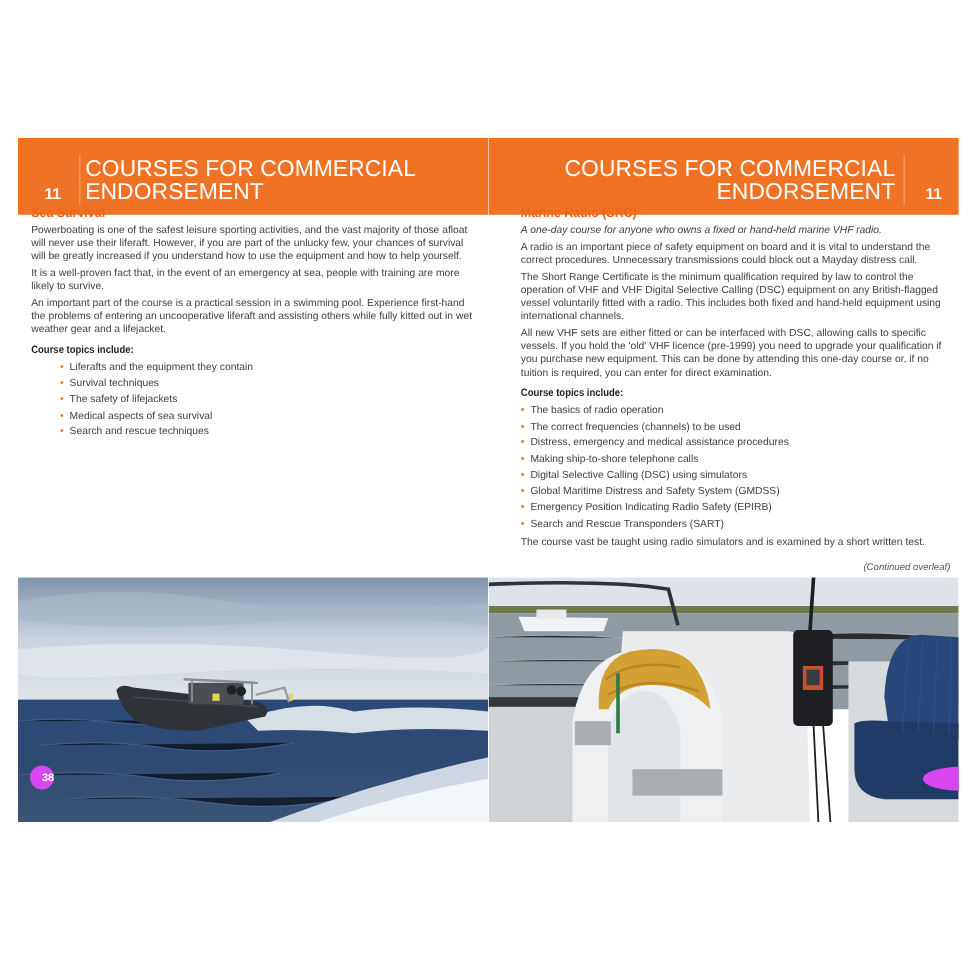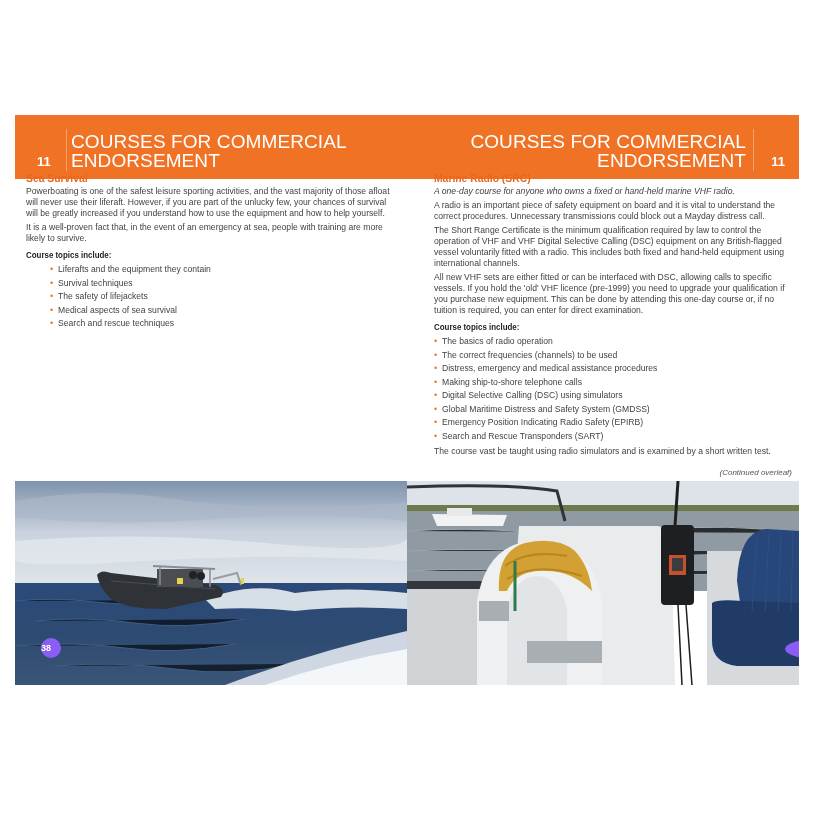--- a/index.html
+++ b/index.html
@@ -33,42 +33,43 @@
   .topics-h { font-weight:bold; color:#1e1e1e; font-size:9px; margin:6px 0 2px 0;
               transform:scaleX(0.88); transform-origin:left; }
   ul { list-style:none; margin:0; padding:0; }
   .left ul { padding-left:24px; }
   li { position:relative; padding-left:8px; line-height:13.5px; }
   li .dot { position:absolute; left:0; top:0; color:#f07225; font-size:9px; }
   .cont { text-align:right; font-style:italic; font-size:8px; margin-top:10px; color:#555; }
 
   
   .photo { position:absolute; top:366px; width:392px; height:204px; overflow:hidden; }
-  .pagenum { position:absolute; width:20px; height:20px; border-radius:50%; background:#8b5cf6;
-             color:#fff; font-size:9px; font-weight:bold; text-align:left; line-height:20px;margin-left:16px; }
+  .pagenum { position:absolute; width:20px; height:20px; border-radius:50%; background:#d946ef;
+             color:#fff; font-size:9px; font-weight:bold; text-align:right; line-height:20px; }
 </style>
 </head>
 <body>
 
 <div class="spread">
 
   <div class="page left">
     <div class="band">
       <span class="num">11</span>
       <span class="divider"></span>
       <div class="title">
         <div>COURSES FOR COMMERCIAL</div>
         <div>ENDORSEMENT</div>
       </div>
     </div>
 
     <div class="content">
       <div class="h2">Sea Survival</div>
       <p>Powerboating is one of the safest leisure sporting activities, and the vast majority of those afloat will never use their liferaft. However, if you are part of the unlucky few, your chances of survival will be greatly increased if you understand how to use the equipment and how to help yourself.</p>
       <p>It is a well-proven fact that, in the event of an emergency at sea, people with training are more likely to survive.</p>
+      <p>An important part of the course is a practical session in a swimming pool. Experience first-hand the problems of entering an uncooperative liferaft and assisting others while fully kitted out in wet weather gear and a lifejacket.</p>
       <div class="topics-h">Course topics include:</div>
       <ul>
         <li><span class="dot">•</span><span>Liferafts and the equipment they contain</span></li>
         <li><span class="dot">•</span><span>Survival techniques</span></li>
         <li><span class="dot">•</span><span>The safety of lifejackets</span></li>
         <li><span class="dot">•</span><span>Medical aspects of sea survival</span></li>
         <li><span class="dot">•</span><span>Search and rescue techniques</span></li>
       </ul>
     </div>
 

